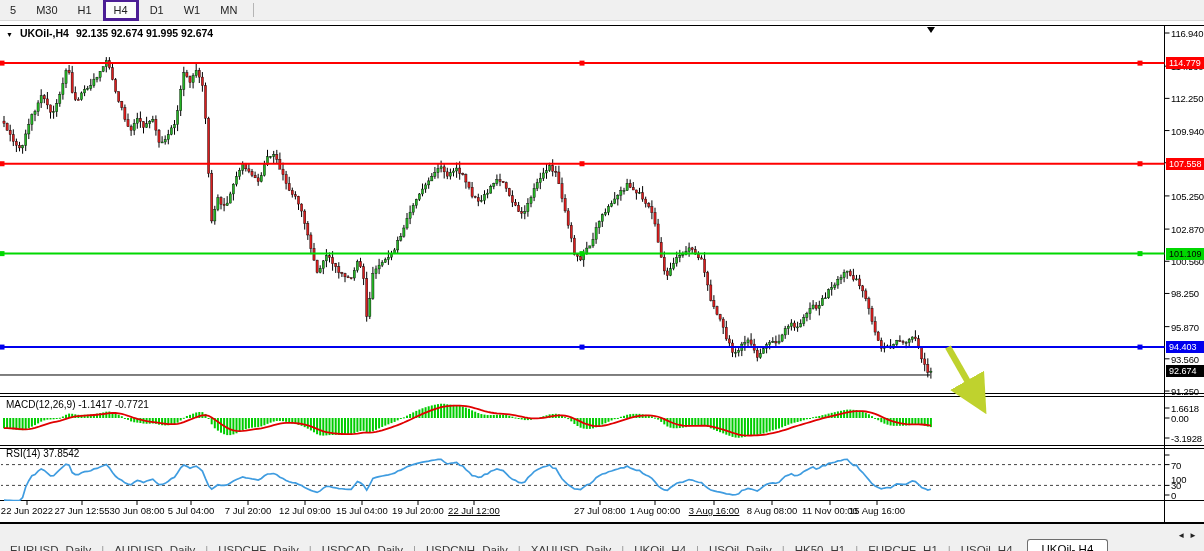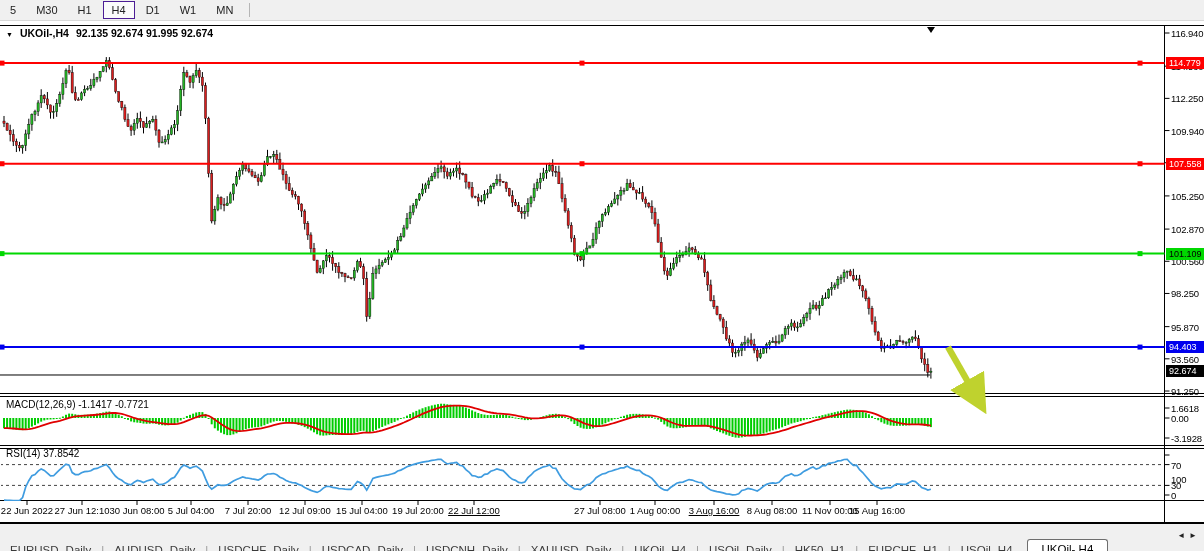--- a/index.html
+++ b/index.html
@@ -2,21 +2,21 @@
 <html><head>
 <meta charset="utf-8">
 <style>
   html,body{margin:0;padding:0;background:#fff;width:1204px;height:551px;overflow:hidden;
     font-family:"Liberation Sans",sans-serif;-webkit-font-smoothing:none;}
   #stage{position:relative;width:1204px;height:551px;background:#fff;}
   
   #tf-bar{position:absolute;left:0;top:0;width:1204px;height:20px;background:#f0f0f0;
     border-bottom:1px solid #d9d9d9;display:flex;align-items:center;font-size:11px;color:#222;}
   .tf-btn{padding:1px 8px;margin:0 1px;border:1px solid transparent;line-height:14px;cursor:default;}
-  .tf-btn.active{background:#fbfbfb;border:1px solid #4c1d95;}
+  .tf-btn.active{background:#fbfbfb;border:3px solid #4c1d95;}
   .tf-sep{width:1px;height:14px;background:#b5b5b5;margin:0 6px;}
   
   #chart-title{position:absolute;left:6px;top:27px;font-size:10.5px;font-weight:700;color:#000;
     display:flex;align-items:center;gap:7px;z-index:5;}
   #chart-title .dd{font-size:7px;position:relative;top:1px;}
   .ind-label{position:absolute;left:6px;font-size:10px;color:#000;z-index:5;}
   #macd-label{top:399px;}
   #rsi-label{top:448px;}
   
   .ax-lbl{position:absolute;left:1171px;transform:translateY(-50%);font-size:9.5px;color:#000;
@@ -1082,21 +1082,21 @@
       <div class="ax-lbl" style="top: 408px;">1.6618</div>
       <div class="ax-lbl" style="top: 418px;">0.00</div>
       <div class="ax-lbl" style="top: 438px;">-3.1928</div>
       <div class="ax-lbl" style="top: 479px;">100</div>
       <div class="ax-lbl" style="top: 464.6px;">70</div>
       <div class="ax-lbl" style="top: 485.4px;">30</div>
       <div class="ax-lbl" style="top: 495px;">0</div>
     </div>
   <div id="time-texts">
       <div class="t-lbl" style="left: 27px;">22 Jun 2022</div>
-      <div class="t-lbl" style="left: 82px;">27 Jun 12:10</div>
+      <div class="t-lbl" style="left: 82px;">27 Jun 12:55</div>
       <div class="t-lbl" style="left: 137px;">30 Jun 08:00</div>
       <div class="t-lbl" style="left: 191px;">5 Jul 04:00</div>
       <div class="t-lbl" style="left: 248px;">7 Jul 20:00</div>
       <div class="t-lbl" style="left: 305px;">12 Jul 09:00</div>
       <div class="t-lbl" style="left: 362px;">15 Jul 04:00</div>
       <div class="t-lbl" style="left: 418px;">19 Jul 20:00</div>
       <div class="t-lbl" style="left: 474px; text-decoration: underline;">22 Jul 12:00</div>
       <div class="t-lbl" style="left: 600px;">27 Jul 08:00</div>
       <div class="t-lbl" style="left: 655px;">1 Aug 00:00</div>
       <div class="t-lbl" style="left: 714px; text-decoration: underline;">3 Aug 16:00</div>

